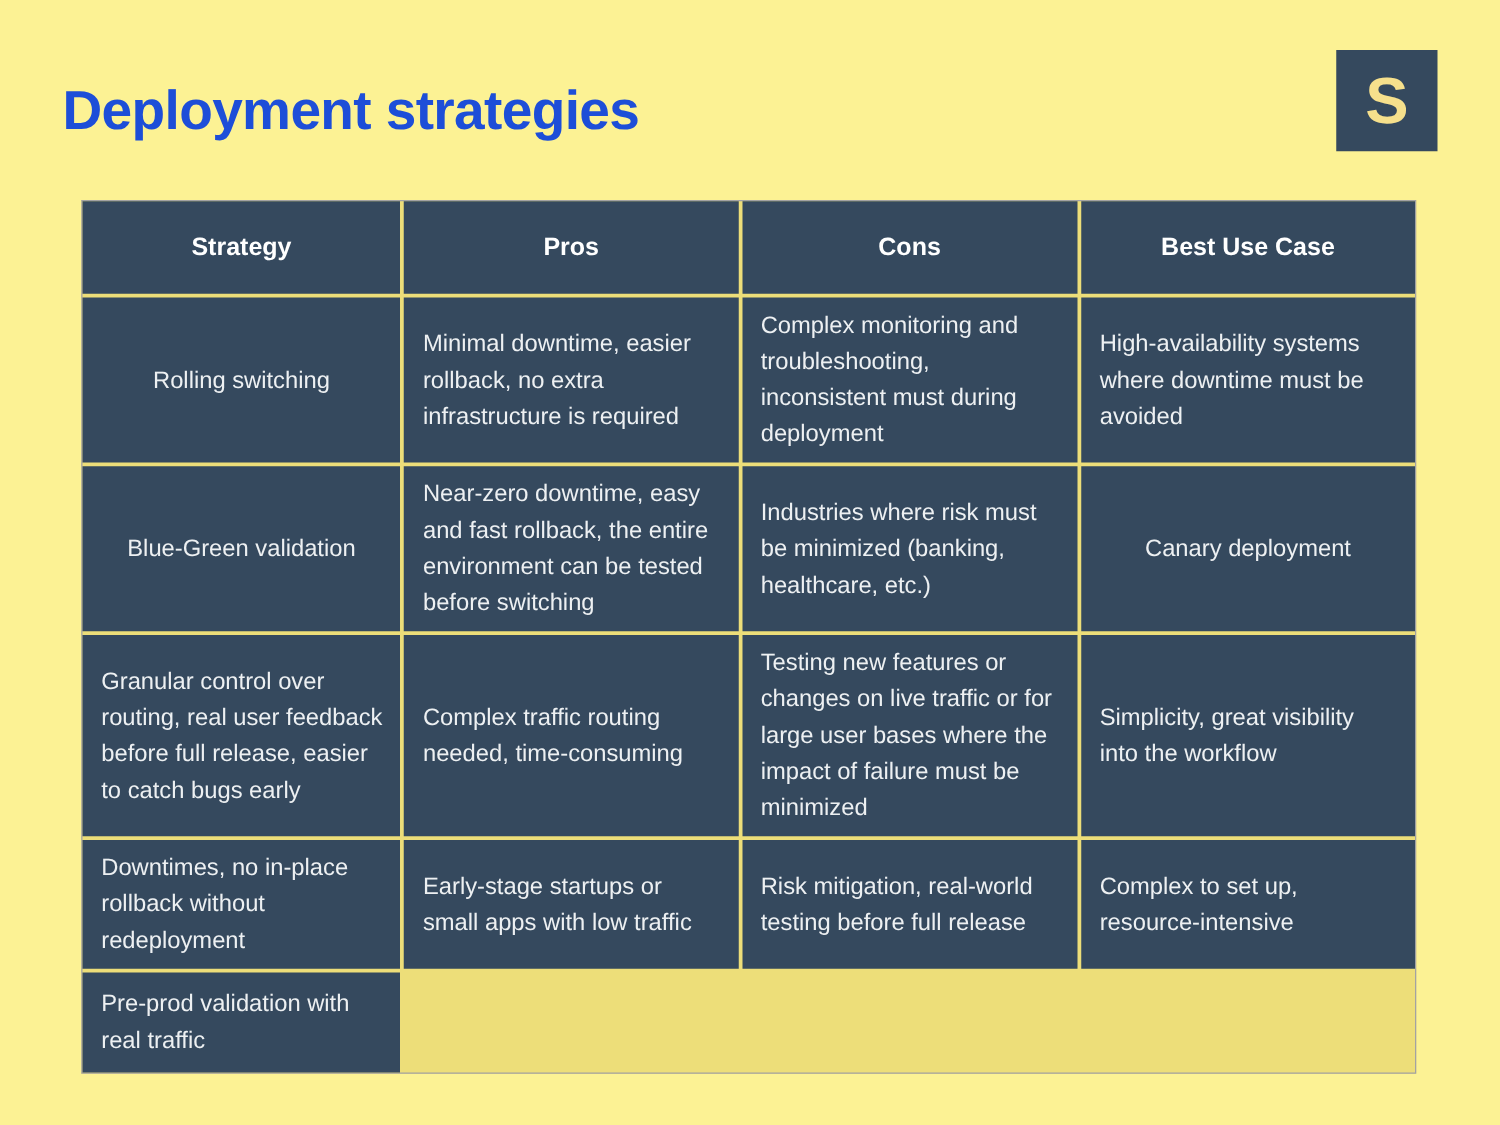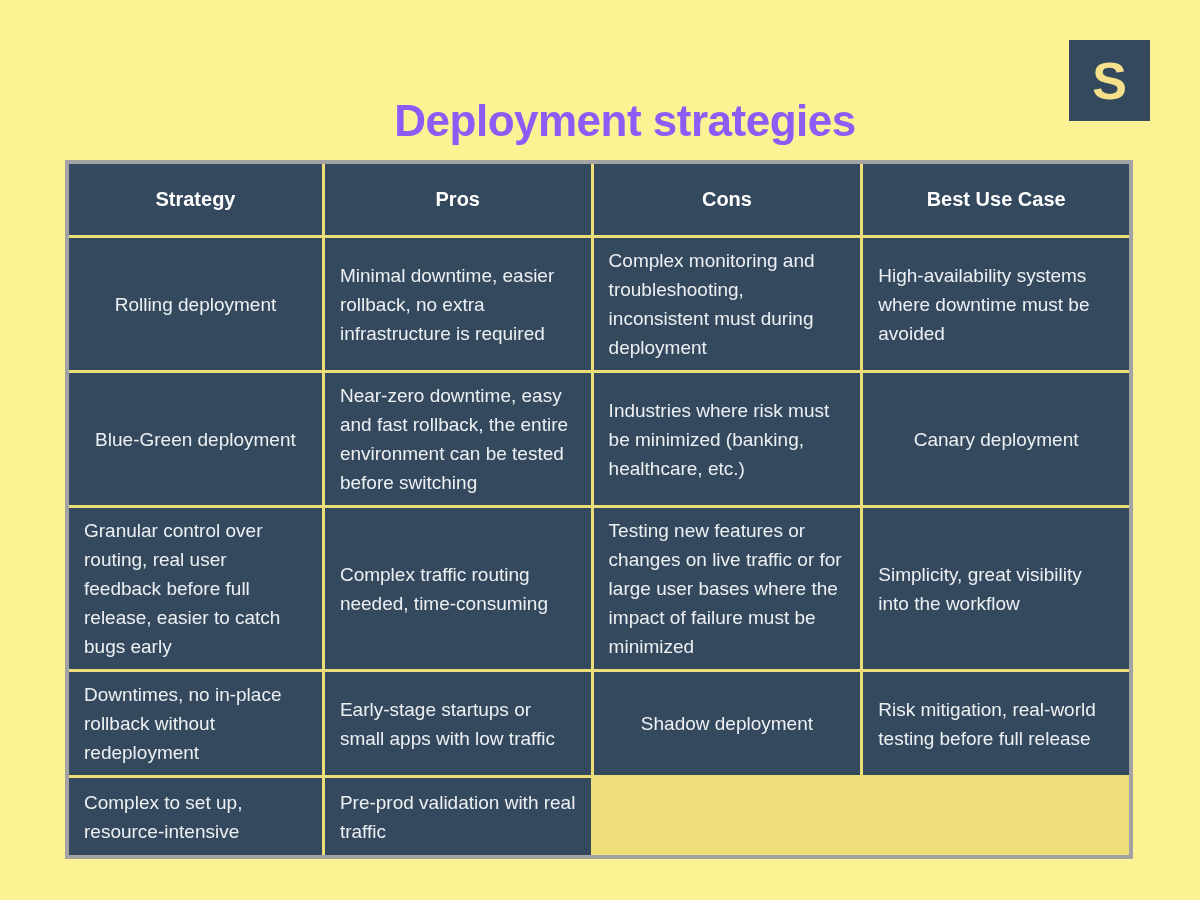--- a/index.html
+++ b/index.html
@@ -6,47 +6,45 @@
   html, body { width: 1200px; height: 900px; }
   body {
     position: relative;
     background: #FCF294;
     font-family: "Liberation Sans", sans-serif;
     overflow: hidden;
   }
   .page-title {
     position: absolute;
     top: 64px; left: 50px; right: 0;
-    text-align: center;
     font-size: 44px;
     font-weight: bold;
     letter-spacing: -0.5px;
-    color: #8b5cf6;
-    margin-top: 32px;
+    color: #1d4ed8;
   }
   .logo {
     position: absolute;
     left: 1069px; top: 40px;
     width: 81px; height: 81px;
     background: #35495E;
     display: flex; align-items: center; justify-content: center;
     font-size: 52px;
     font-weight: bold;
     color: #F6E08C;
   }
   .table {
     position: absolute;
     left: 65px; top: 160px;
     width: 1068px; height: 699px;
     display: grid;
     grid-template-columns: 257fr 270fr 271fr 270fr;
     grid-template-rows: 85fr 135fr 133fr 155fr 100fr 91fr;
     gap: 3px;
     background: #EDDE79;
-    border: 4px solid #a3a3a3;
+    border: 1px solid #a3a3a3;
   }
   .cell {
     background: #35495E;
     display: flex;
     align-items: center;
     color: #EDF0F2;
     font-size: 19px;
     line-height: 29px;
   }
   .cell.th {
@@ -76,35 +74,34 @@
   <span>S</span>
 </div>
 
 <div class="table">
 
   <div class="cell th">Strategy</div>
   <div class="cell th">Pros</div>
   <div class="cell th">Cons</div>
   <div class="cell th">Best Use Case</div>
 
-  <div class="cell strategy">Rolling deployment</div>
+  <div class="cell strategy">Rolling switching</div>
   <div class="cell detail">Minimal downtime, easier rollback, no extra infrastructure is required</div>
   <div class="cell detail">Complex monitoring and troubleshooting, inconsistent must during deployment</div>
   <div class="cell detail">High-availability systems where downtime must be avoided</div>
 
-  <div class="cell strategy">Blue-Green deployment</div>
+  <div class="cell strategy">Blue-Green validation</div>
   <div class="cell detail">Near-zero downtime, easy and fast rollback, the entire environment can be tested before switching</div>
   <div class="cell detail">Industries where risk must be minimized (banking, healthcare, etc.)</div>
 
   <div class="cell strategy">Canary deployment</div>
   <div class="cell detail">Granular control over routing, real user feedback before full release, easier to catch bugs early</div>
   <div class="cell detail">Complex traffic routing needed, time-consuming</div>
   <div class="cell detail">Testing new features or changes on live traffic or for large user bases where the impact of failure must be minimized</div>
 
   <div class="cell detail">Simplicity, great visibility into the workflow</div>
   <div class="cell detail">Downtimes, no in-place rollback without redeployment</div>
   <div class="cell detail">Early-stage startups or small apps with low traffic</div>
 
-  <div class="cell strategy">Shadow deployment</div>
   <div class="cell detail">Risk mitigation, real-world testing before full release</div>
   <div class="cell detail">Complex to set up, resource-intensive</div>
   <div class="cell detail">Pre-prod validation with real traffic</div>
 </div>
 
 </body></html>

